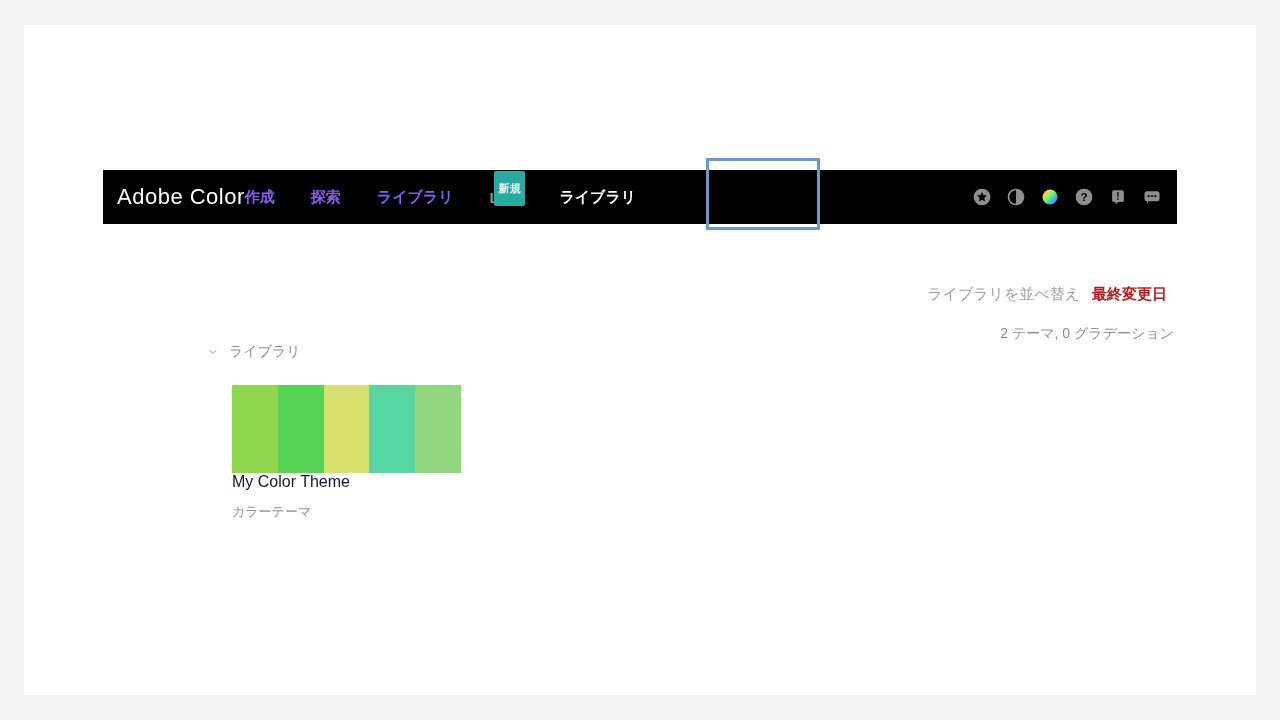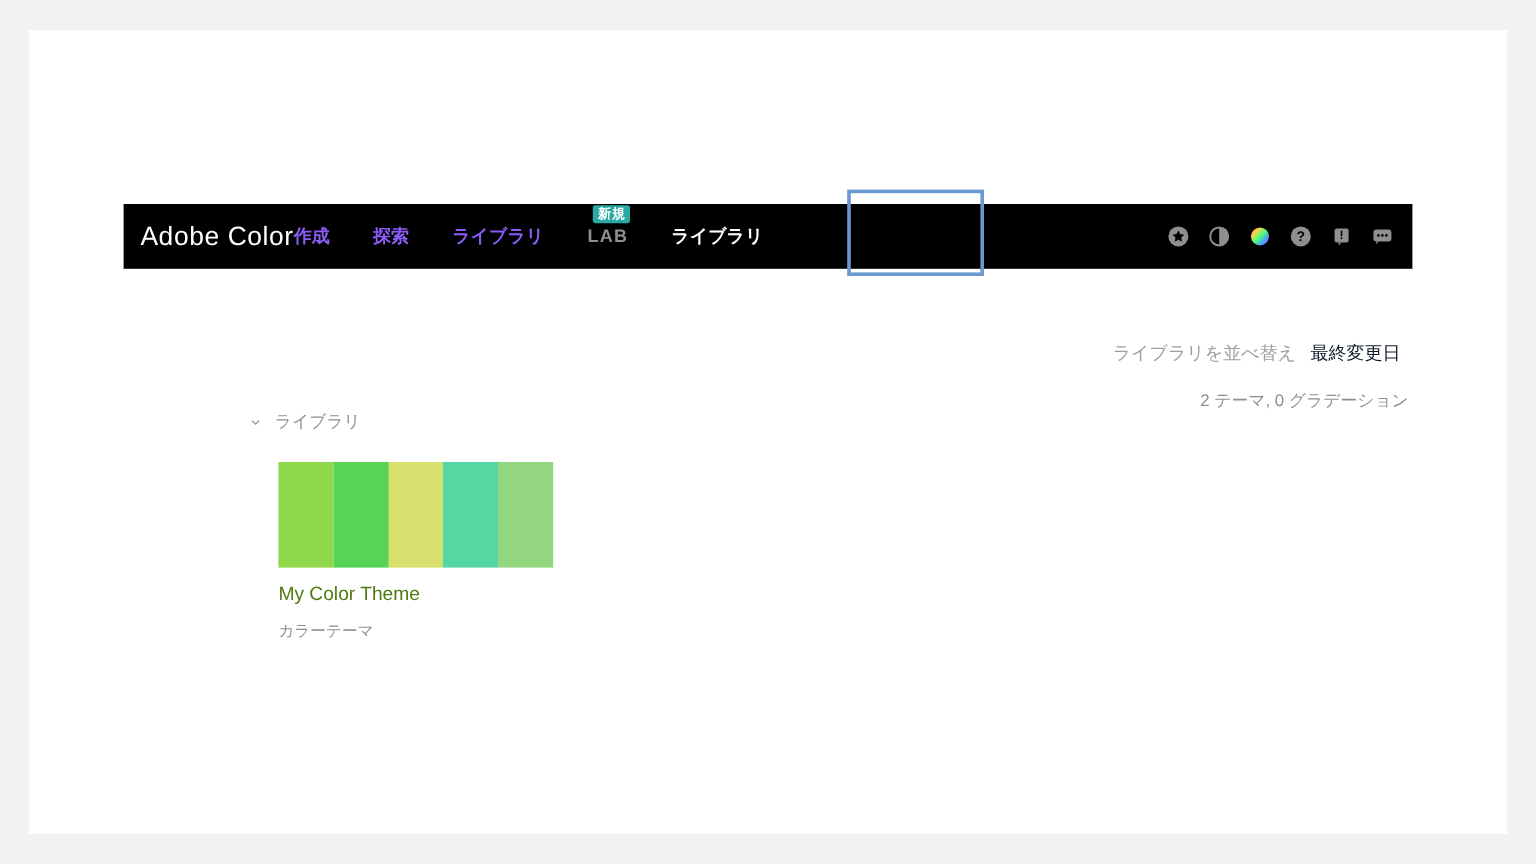--- a/index.html
+++ b/index.html
@@ -48,21 +48,21 @@
   .nav-item.lab { color: #8f8f8f; font-weight: 700; letter-spacing: 1px; }
   .nav-item.active { color: #fff; }
   .badge-new {
     position: absolute;
     top: -18px;
     right: -2px;
     background: #2aa9a3;
     color: #fff;
     font-size: 11px;
     font-weight: 700;
-    padding: 0 4px;
+    padding: 10px 4px;
     border-radius: 2px;
     letter-spacing: 0.5px;
   }
   .highlight-box {
     position: absolute;
     left: 682px; top: 133px;
     width: 114px; height: 72px;
     border: 3px solid #6a98cf;
     pointer-events: none;
   }
@@ -81,21 +81,21 @@
   }
 
   
   .sort-bar {
     position: absolute;
     right: 89px; top: 260px;
     font-size: 15px;
     color: #9e9e9e;
     display: flex; gap: 12px; align-items: flex-end;
   }
-  .sort-val { color: #0f172a; font-weight: 400; }
+  .sort-val { color: #b91c1c; font-weight: 700; }
 
   
   .lib-header {
     position: absolute;
     left: 183px; top: 318px;
     display: flex; align-items: center; gap: 10px;
     color: #8f8f8f;
     font-size: 14px;
   }
   .lib-count {
@@ -109,22 +109,21 @@
     position: absolute;
     left: 208px; top: 360px;
     width: 233px;
   }
   .swatches {
     display: flex;
     width: 229px; height: 88px;
   }
   .sw { flex: 1; }
   .theme-title {
-    margin-top: 14px;
-    color: #4d7c0f;
+    color: #0f172a;
     font-size: 16px;
   }
   .theme-sub {
     color: #8f8f8f;
     font-size: 13px;
     margin-top: 12px;
   }
 
   svg { display: block; }
 </style>

